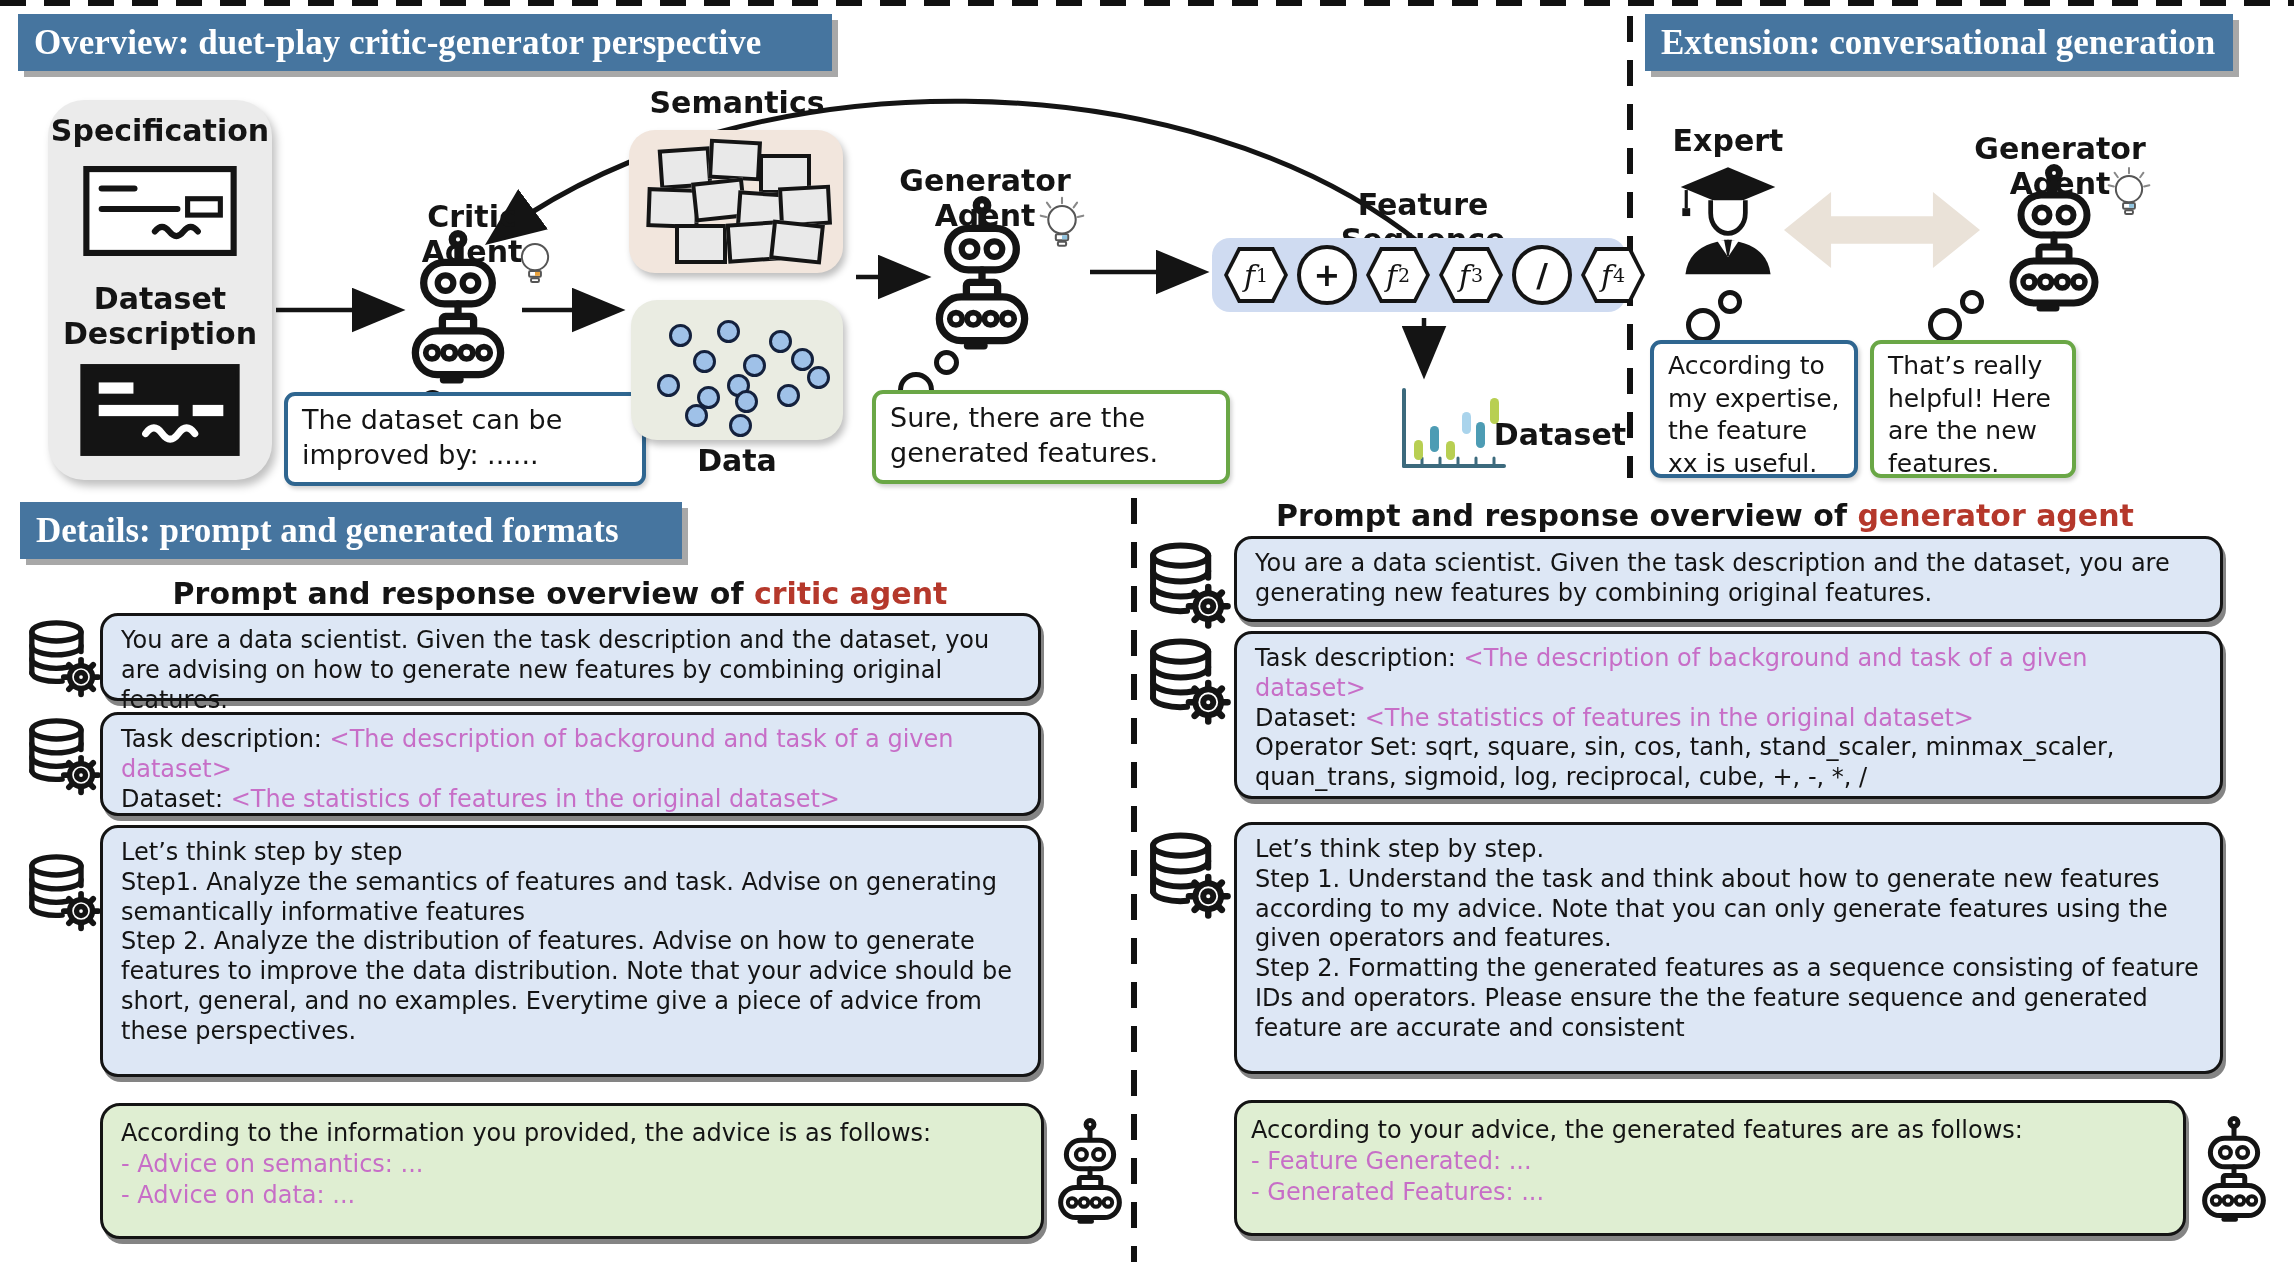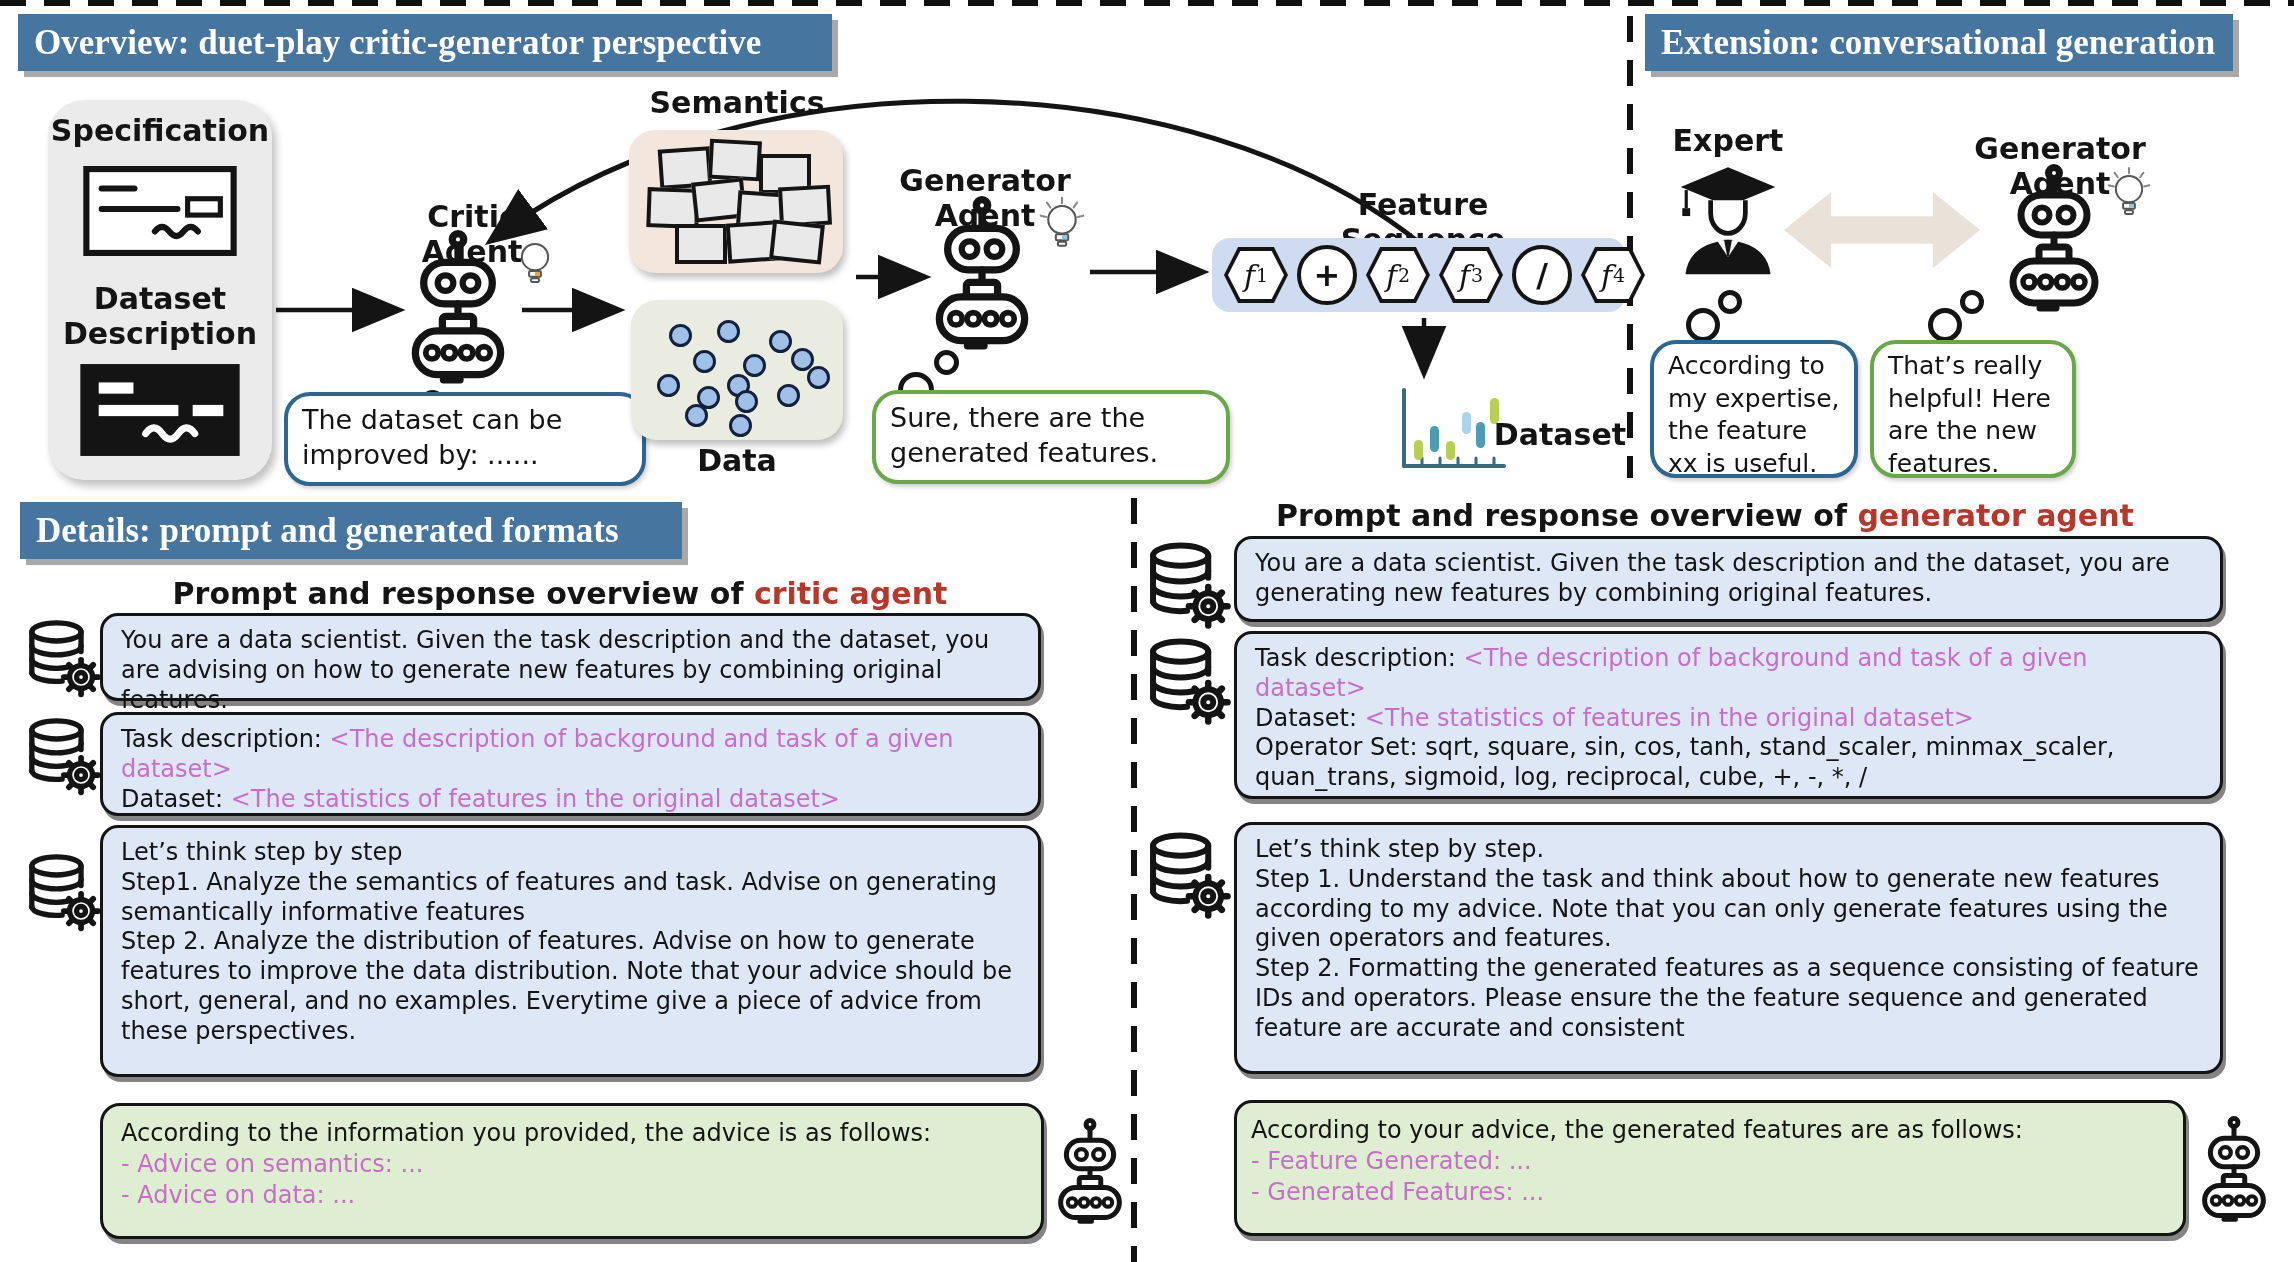--- a/index.html
+++ b/index.html
@@ -17,21 +17,21 @@
   .lbl{position:absolute;font-size:30px;font-weight:600;text-align:center;line-height:1.15;}
   .specbox{position:absolute;background:#ebebeb;border-radius:36px;
            box-shadow:4px 6px 8px rgba(0,0,0,0.25);}
   .tanbox{position:absolute;background:#f2e6dd;border-radius:26px;
           box-shadow:3px 5px 7px rgba(0,0,0,0.25);}
   .databox{position:absolute;background:#eaece2;border-radius:26px;
            box-shadow:3px 5px 7px rgba(0,0,0,0.25);}
   .note{position:absolute;width:44px;height:32px;background:#e9e9e9;border:4px solid #141414;}
   .dot{position:absolute;width:17px;height:17px;border-radius:50%;
        background:#9fc1e8;border:3.5px solid #14213d;}
-  .bubble{position:absolute;background:#fff;border:4px solid #2f6690;border-radius:26px;
+  .bubble{position:absolute;background:#fff;border:4px solid #2f6690;border-radius:11px;
           padding:6px 14px;font-size:27px;line-height:1.3;font-weight:500;
           box-shadow:2px 3px 4px rgba(0,0,0,0.18);}
   .bubble.green{border-color:#6aa746;}
   .band{position:absolute;background:#cfdbf1;border-radius:18px;
         display:flex;align-items:center;gap:9px;padding:0 12px;}
   .hex{position:relative;width:64px;height:56px;flex:0 0 auto;
        clip-path:polygon(22% 0,78% 0,100% 50%,78% 100%,22% 100%,0 50%);background:#141414;}
   .hex .in{position:absolute;inset:4px;background:#fff;
            clip-path:polygon(22% 0,78% 0,100% 50%,78% 100%,22% 100%,0 50%);}
   .hex .t{position:absolute;inset:0;display:flex;align-items:center;justify-content:center;

